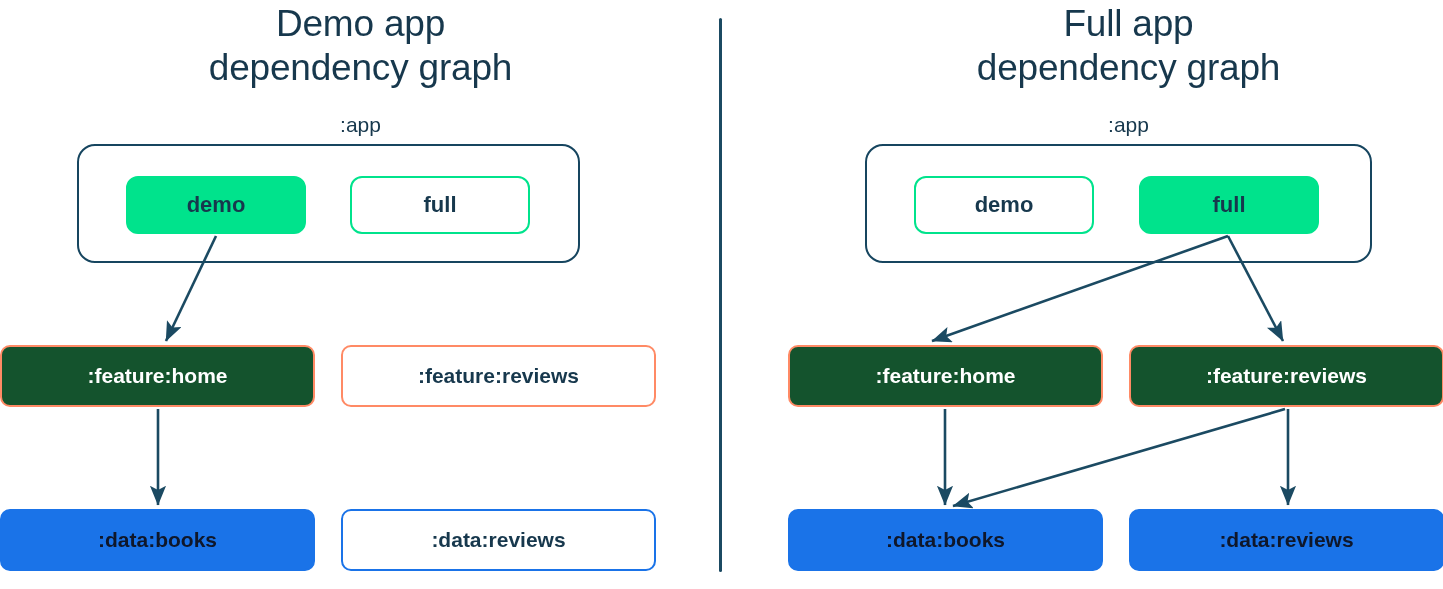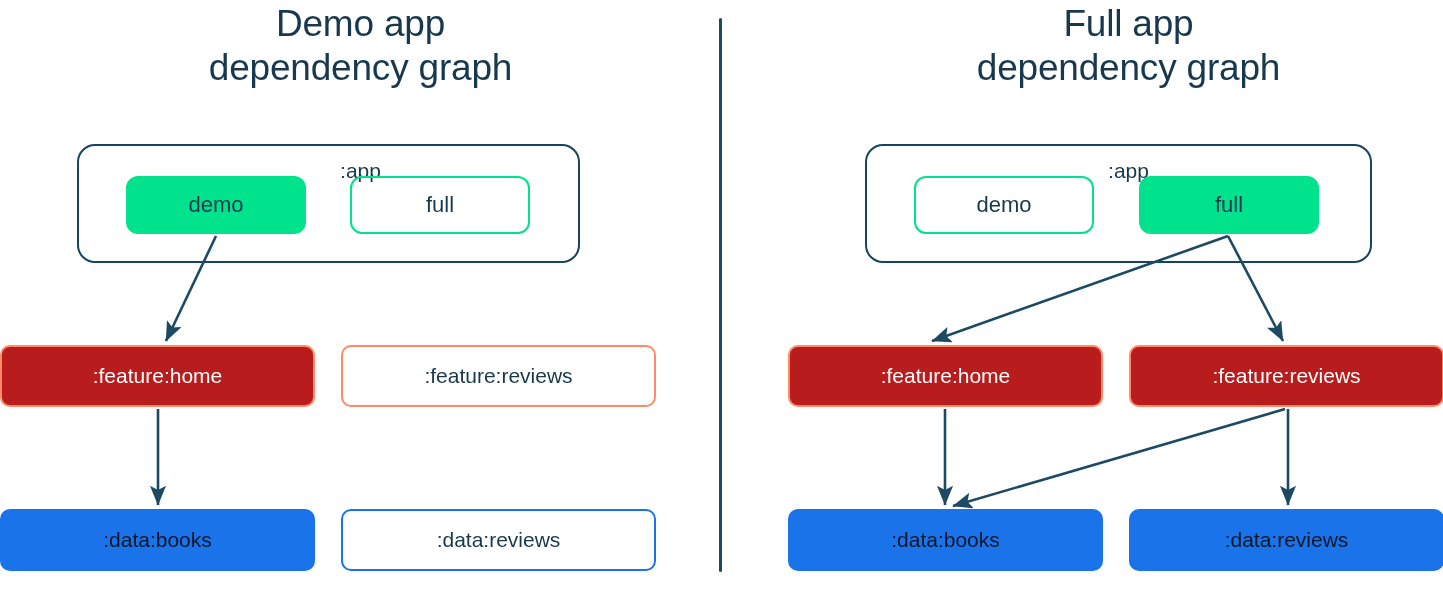--- a/index.html
+++ b/index.html
@@ -48,21 +48,20 @@
     letter-spacing: -0.2px;
     white-space: pre-line;
   }
 
   .group-label {
     position: absolute;
     text-align: center;
     color: #17384d;
     font-size: 21px;
     line-height: 24px;
-    margin-top: 46px;
   }
 
   .group-box {
     position: absolute;
     border: 2.5px solid #16455f;
     border-radius: 18px;
     box-sizing: border-box;
     background: transparent;
   }
 
@@ -70,27 +69,28 @@
     position: absolute;
     box-sizing: border-box;
     border-radius: 10px;
     display: flex;
     align-items: center;
     justify-content: center;
     font-size: 21px;
     line-height: 24px;
     text-align: center;
     padding: 17px 6px;
+    font-weight: bold;
   }
   .node.small { border-radius: 12px; font-size: 22px; }
 
   
   .node.green-filled  { background: #00e38c; color: #17384d; border: 2.5px solid #00e38c; }
   .node.green-outline { background: transparent; color: #17384d; border: 2.5px solid #00e38c; }
-  .node.salmon-filled  { background: #b91c1c; color: #ffffff; border: 2.5px solid #ff8a65; }
+  .node.salmon-filled  { background: #14532d; color: #ffffff; border: 2.5px solid #ff8a65; }
   .node.salmon-outline { background: transparent; color: #17384d; border: 2.5px solid #ff8a65; }
   .node.blue-filled   { background: #1a73e8; color: #0f172a; border: 2.5px solid #1a73e8; }
   .node.blue-outline  { background: transparent; color: #17384d; border: 2.5px solid #1a73e8; }
 
   .edges {
     position: absolute;
     left: 0; top: 0;
     width: 1443px;
     height: 589px;
     pointer-events: none;

